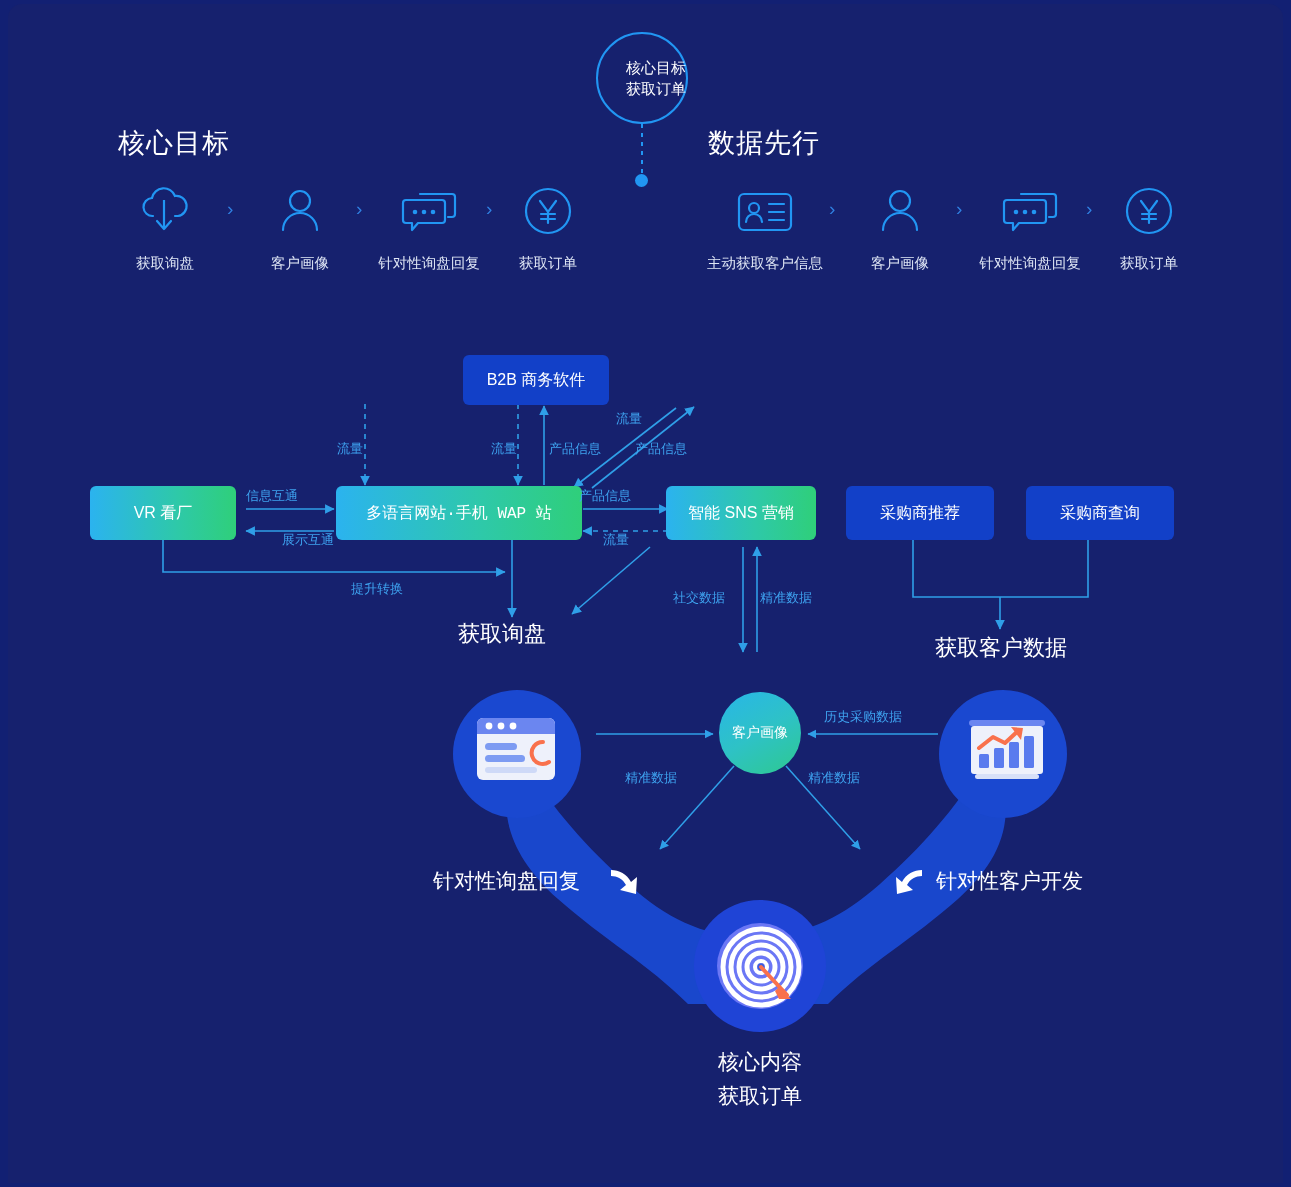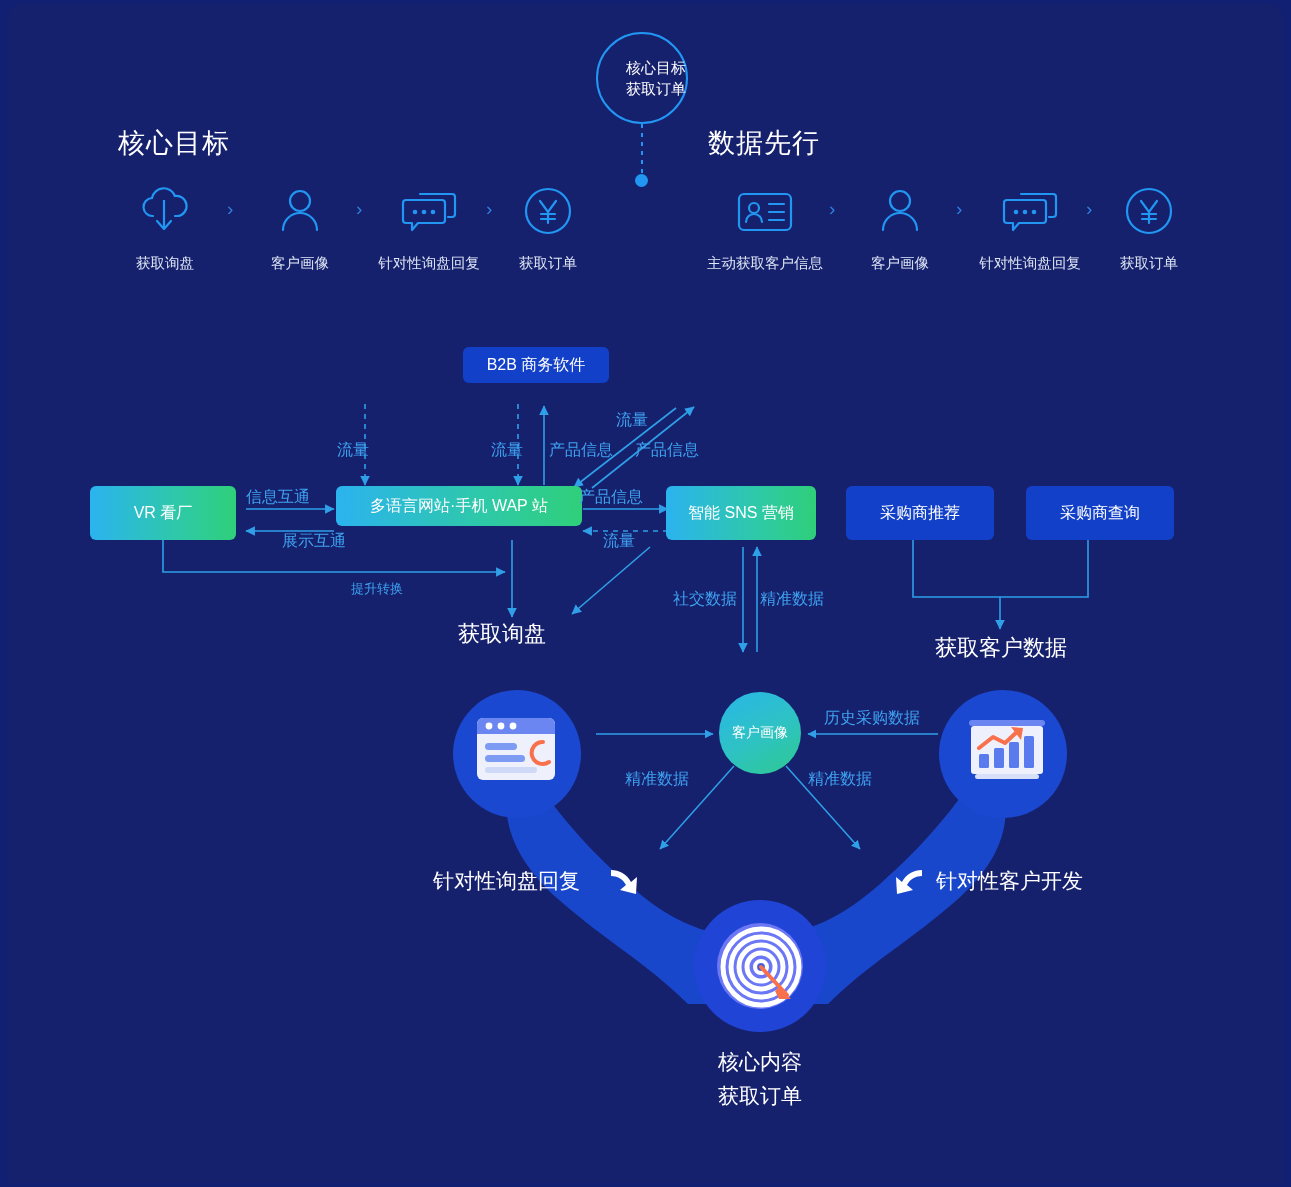--- a/index.html
+++ b/index.html
@@ -49,21 +49,21 @@
   .box{
     position:absolute;box-sizing:border-box;
     border-radius:6px;
     display:flex;align-items:center;justify-content:center;
     color:#ffffff;font-size:16px;white-space:nowrap;
   }
   .box-blue{background:#1240c8;}
   .box-grad{background:linear-gradient(90deg,#2bb3ef 0%,#2ec9a8 60%,#2fcf7a 100%);}
 
   
-  .lbl{position:absolute;color:#3ea2ef;font-size:16px;white-space:nowrap;}
+  .lbl{position:absolute;color:#3ea2ef;font-size:13px;white-space:nowrap;}
   .lbl-w{position:absolute;color:#ffffff;font-size:22px;white-space:nowrap;}
 
   
   #wires{position:absolute;left:0;top:0;width:1275px;height:1179px;pointer-events:none;}
   .tgt-mid{position:absolute;border-radius:50%;background:#6b77f5;}
 
   .cp-circle{
     position:absolute;border-radius:50%;
     background:linear-gradient(150deg,#28b6e8 0%,#2ec2c6 50%,#2ec98f 100%);
     display:flex;align-items:center;justify-content:center;
@@ -245,24 +245,24 @@
     <div class="icon-box">
       <svg width="52" height="50" viewBox="0 0 52 50">
         <circle cx="26" cy="25" r="22" stroke="#2196f3" stroke-width="2.2" fill="none"></circle>
         <path d="M18,15 L26,26 L34,15" stroke="#2196f3" stroke-width="2.2" fill="none" stroke-linecap="round"></path>
         <path d="M26,26 L26,37 M19,28 L33,28 M19,33 L33,33" stroke="#2196f3" stroke-width="2.2" fill="none" stroke-linecap="round"></path>
       </svg>
     </div>
     <div class="icon-label">获取订单</div>
   </div>
 
-  <div class="box box-blue" style="left:455px;top:343px;width:146px;height:36px;">B2B 商务软件</div>
+  <div class="box box-blue" style="left:455px;top:351px;width:146px;height:50px;">B2B 商务软件</div>
 
   <div class="box box-grad" style="left:82px;top:482px;width:146px;height:54px;">VR 看厂</div>
-  <div class="box box-grad" style="left:328px;top:482px;width:246px;height:40px;">多语言网站·手机 WAP 站</div>
+  <div class="box box-grad" style="left:328px;top:482px;width:246px;height:54px;font-family:Liberation Mono, monospace;">多语言网站·手机 WAP 站</div>
   <div class="box box-blue" style="left:838px;top:482px;width:148px;height:54px;">采购商推荐</div>
   <div class="box box-grad" style="left:658px;top:482px;width:150px;height:54px;">智能 SNS 营销</div>
   <div class="box box-blue" style="left:1018px;top:482px;width:148px;height:54px;">采购商查询</div>
 
   <div class="lbl" style="left:329px;top:436px;">流量</div>
   <div class="lbl" style="left:483px;top:436px;">流量</div>
   <div class="lbl" style="left:541px;top:436px;">产品信息</div>
   <div class="lbl" style="left:608px;top:406px;">流量</div>
   <div class="lbl" style="left:627px;top:436px;">产品信息</div>
 

